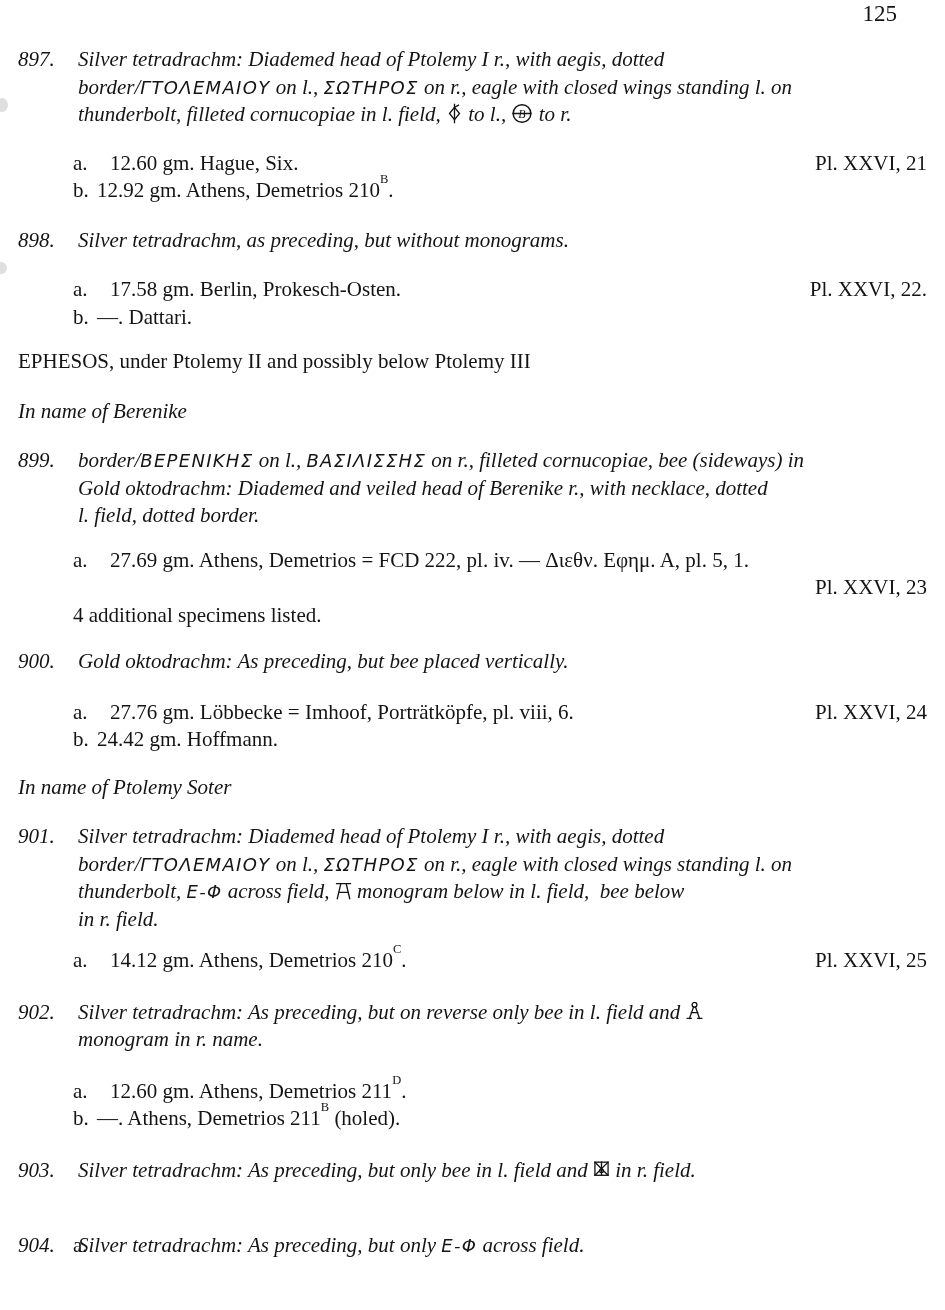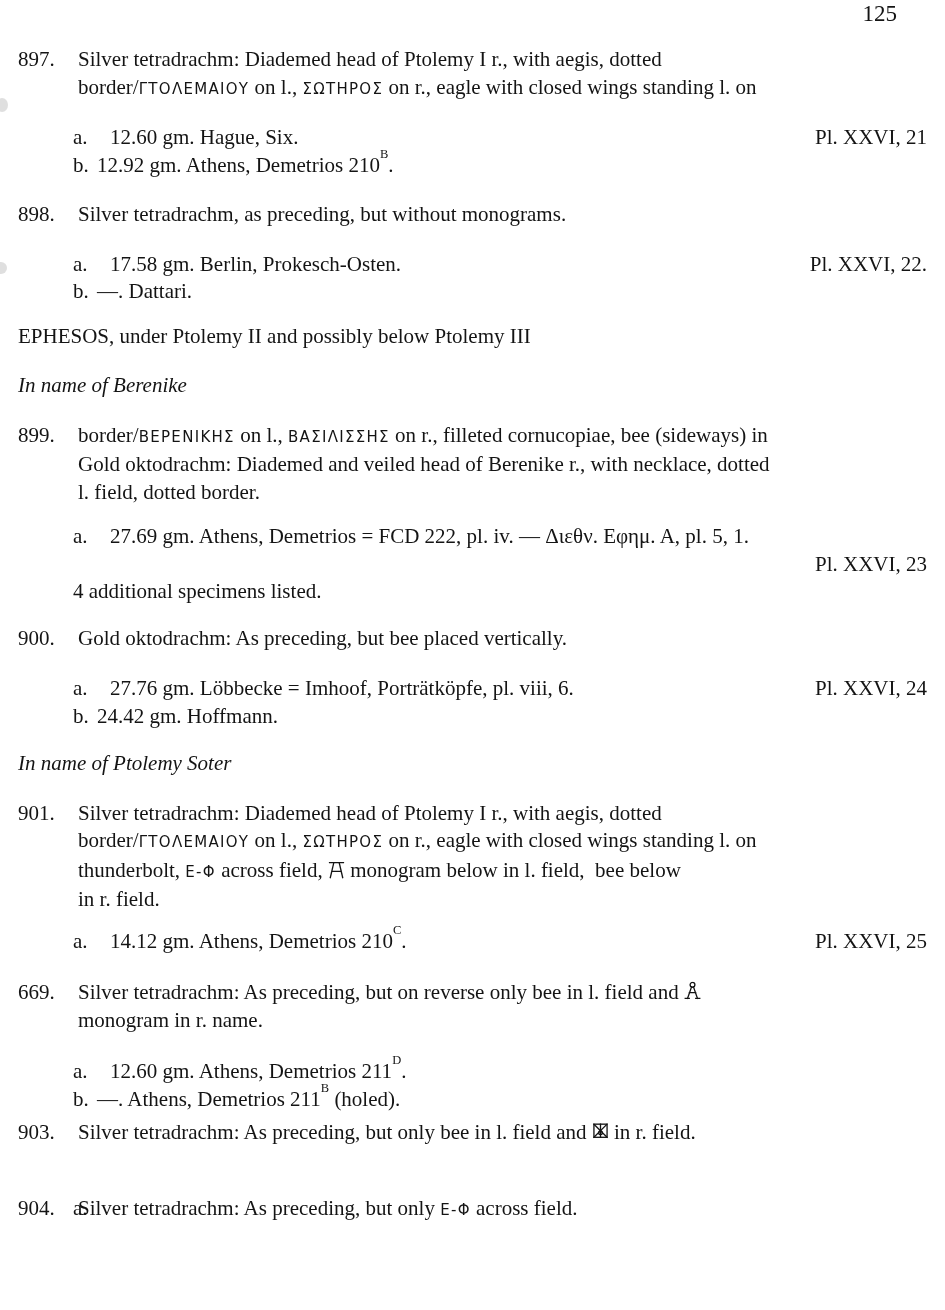--- a/index.html
+++ b/index.html
@@ -5,31 +5,31 @@
   html,body{margin:0;padding:0;background:#ffffff;}
   .page{
     position:relative;width:945px;height:1310px;background:#ffffff;
     color:#141414;font-family:"Liberation Serif",serif;
     font-size:21px;line-height:27.5px;overflow:hidden;
   }
   .pageno{position:absolute;top:3px;right:48px;font-size:23px;line-height:22px;}
   .content{position:absolute;top:0;left:0;right:0;box-sizing:border-box;padding:46px 18px 0 18px;}
   .heading{margin:0;}
   .subheading{font-style:italic;}
-  .entry{position:relative;padding-left:60px;}
+  .entry{position:relative;padding-left:60px;font-style:italic;}
   .enum{position:absolute;left:0;top:0;}
   .line{white-space:pre;}
   .specs{margin-top:21px;}
   .spec{position:relative;padding-left:92px;white-space:pre;}
   .spec.b{padding-left:79px;}
   .sletter{position:absolute;left:55px;top:0;}
   .plate{position:absolute;right:0;top:0;white-space:pre;}
   .plate-line{text-align:right;padding-right:0;}
   .note{padding-left:55px;margin-top:0;}
-  .greek{font-family:"DejaVu Sans",sans-serif;font-size:15px;letter-spacing:1.3px;}
+  .greek{font-family:"DejaVu Sans",sans-serif;font-size:18px;letter-spacing:1.3px;}
   sup.sx{font-size:12.5px;line-height:0;position:relative;top:-6px;}
   .mg{display:inline-block;width:17px;height:23px;vertical-align:-4px;color:#141414;}
   .mg.wide{width:22px;}
   .mg line,.mg path,.mg rect,.mg circle,
   #mono-defs line,#mono-defs path,#mono-defs rect,#mono-defs circle{
     stroke:currentColor;stroke-width:1.7;fill:none;stroke-linecap:square;
   }
   #mono-defs text{stroke:none;fill:currentColor;}
   .artifact{position:absolute;background:#b9b9b9;opacity:.45;border-radius:50%;}
   .a1{left:-4px;top:98px;width:12px;height:14px;}
@@ -41,20 +41,25 @@
 <div class="page">
   <div class="pageno">125</div>
   <div class="artifact a1"></div>
   <div class="artifact a2"></div>
   <div class="content">
       <div class="entry" style="margin-top: 0px;">
         <span class="enum">897.</span>
         <div class="ebody">
           <div class="line"><span class="run">Silver tetradrachm: Diademed head of Ptolemy I r., with aegis, dotted</span></div>
           <div class="line"><span class="run">border/</span><span class="greek">ΓΤΟΛΕΜΑΙΟΥ</span><span class="run"> on l., </span><span class="greek">ΣΩΤΗΡΟΣ</span><span class="run"> on r., eagle with closed wings standing l. on</span></div>
+          <div class="line"><span class="run">thunderbolt, filleted cornucopiae in l. field, </span><svg viewBox="0 0 22 26" class="mg">
+              <use href="#monogram-helm"></use>
+            </svg><span class="run"> to l., </span><svg viewBox="0 0 24 26" class="mg wide">
+              <use href="#monogram-circled-b"></use>
+            </svg><span class="run"> to r.</span></div>
         </div>
       </div>
       <div class="specs" style="margin-top: 21px;">
         <div class="spec"><span class="sletter">a.</span><span class="stext"><span class="run">12.60 gm. Hague, Six.</span></span><span class="plate">Pl. XXVI, 21</span></div>
         <div class="spec b"><span class="sletter">b.</span><span class="stext"><span class="run">12.92 gm. Athens, Demetrios 210</span><sup class="sx">B</sup><span class="run">.</span></span></div>
       </div>
       <div class="entry" style="margin-top: 22px;">
         <span class="enum">898.</span>
         <div class="ebody">
           <div class="line"><span class="run">Silver tetradrachm, as preceding, but without monograms.</span></div>
@@ -98,33 +103,33 @@
           <div class="line"><span class="run">thunderbolt, </span><span class="greek">E-Φ</span><span class="run"> across field, </span><svg viewBox="0 0 22 26" class="mg">
               <use href="#monogram-a-bar"></use>
             </svg><span class="run"> monogram below in l. field,  bee below</span></div>
           <div class="line"><span class="run">in r. field.</span></div>
         </div>
       </div>
       <div class="specs" style="margin-top: 14px;">
         <div class="spec"><span class="sletter">a.</span><span class="stext"><span class="run">14.12 gm. Athens, Demetrios 210</span><sup class="sx">C</sup><span class="run">.</span></span><span class="plate">Pl. XXVI, 25</span></div>
       </div>
       <div class="entry" style="margin-top: 24px;">
-        <span class="enum">669.</span>
+        <span class="enum">902.</span>
         <div class="ebody">
           <div class="line"><span class="run">Silver tetradrachm: As preceding, but on reverse only bee in l. field and </span><svg viewBox="0 0 22 26" class="mg">
               <use href="#monogram-figure"></use>
             </svg></div>
           <div class="line"><span class="run">monogram in r. name.</span></div>
         </div>
       </div>
       <div class="specs" style="margin-top: 24px;">
         <div class="spec"><span class="sletter">a.</span><span class="stext"><span class="run">12.60 gm. Athens, Demetrios 211</span><sup class="sx">D</sup><span class="run">.</span></span></div>
         <div class="spec b"><span class="sletter">b.</span><span class="stext"><span class="run">—. Athens, Demetrios 211</span><sup class="sx">B</sup><span class="run"> (holed).</span></span></div>
       </div>
-      <div class="entry" style="margin-top: 6px;">
+      <div class="entry" style="margin-top: 24px;">
         <span class="enum">903.</span>
         <div class="ebody">
           <div class="line"><span class="run">Silver tetradrachm: As preceding, but only bee in l. field and </span><svg viewBox="0 0 22 26" class="mg">
               <use href="#monogram-box-star"></use>
             </svg><span class="run"> in r. field.</span></div>
         </div>
       </div>
       <div class="specs" style="margin-top: 48px;">
         <div class="spec"><span class="sletter">a.</span></div>
       </div>

